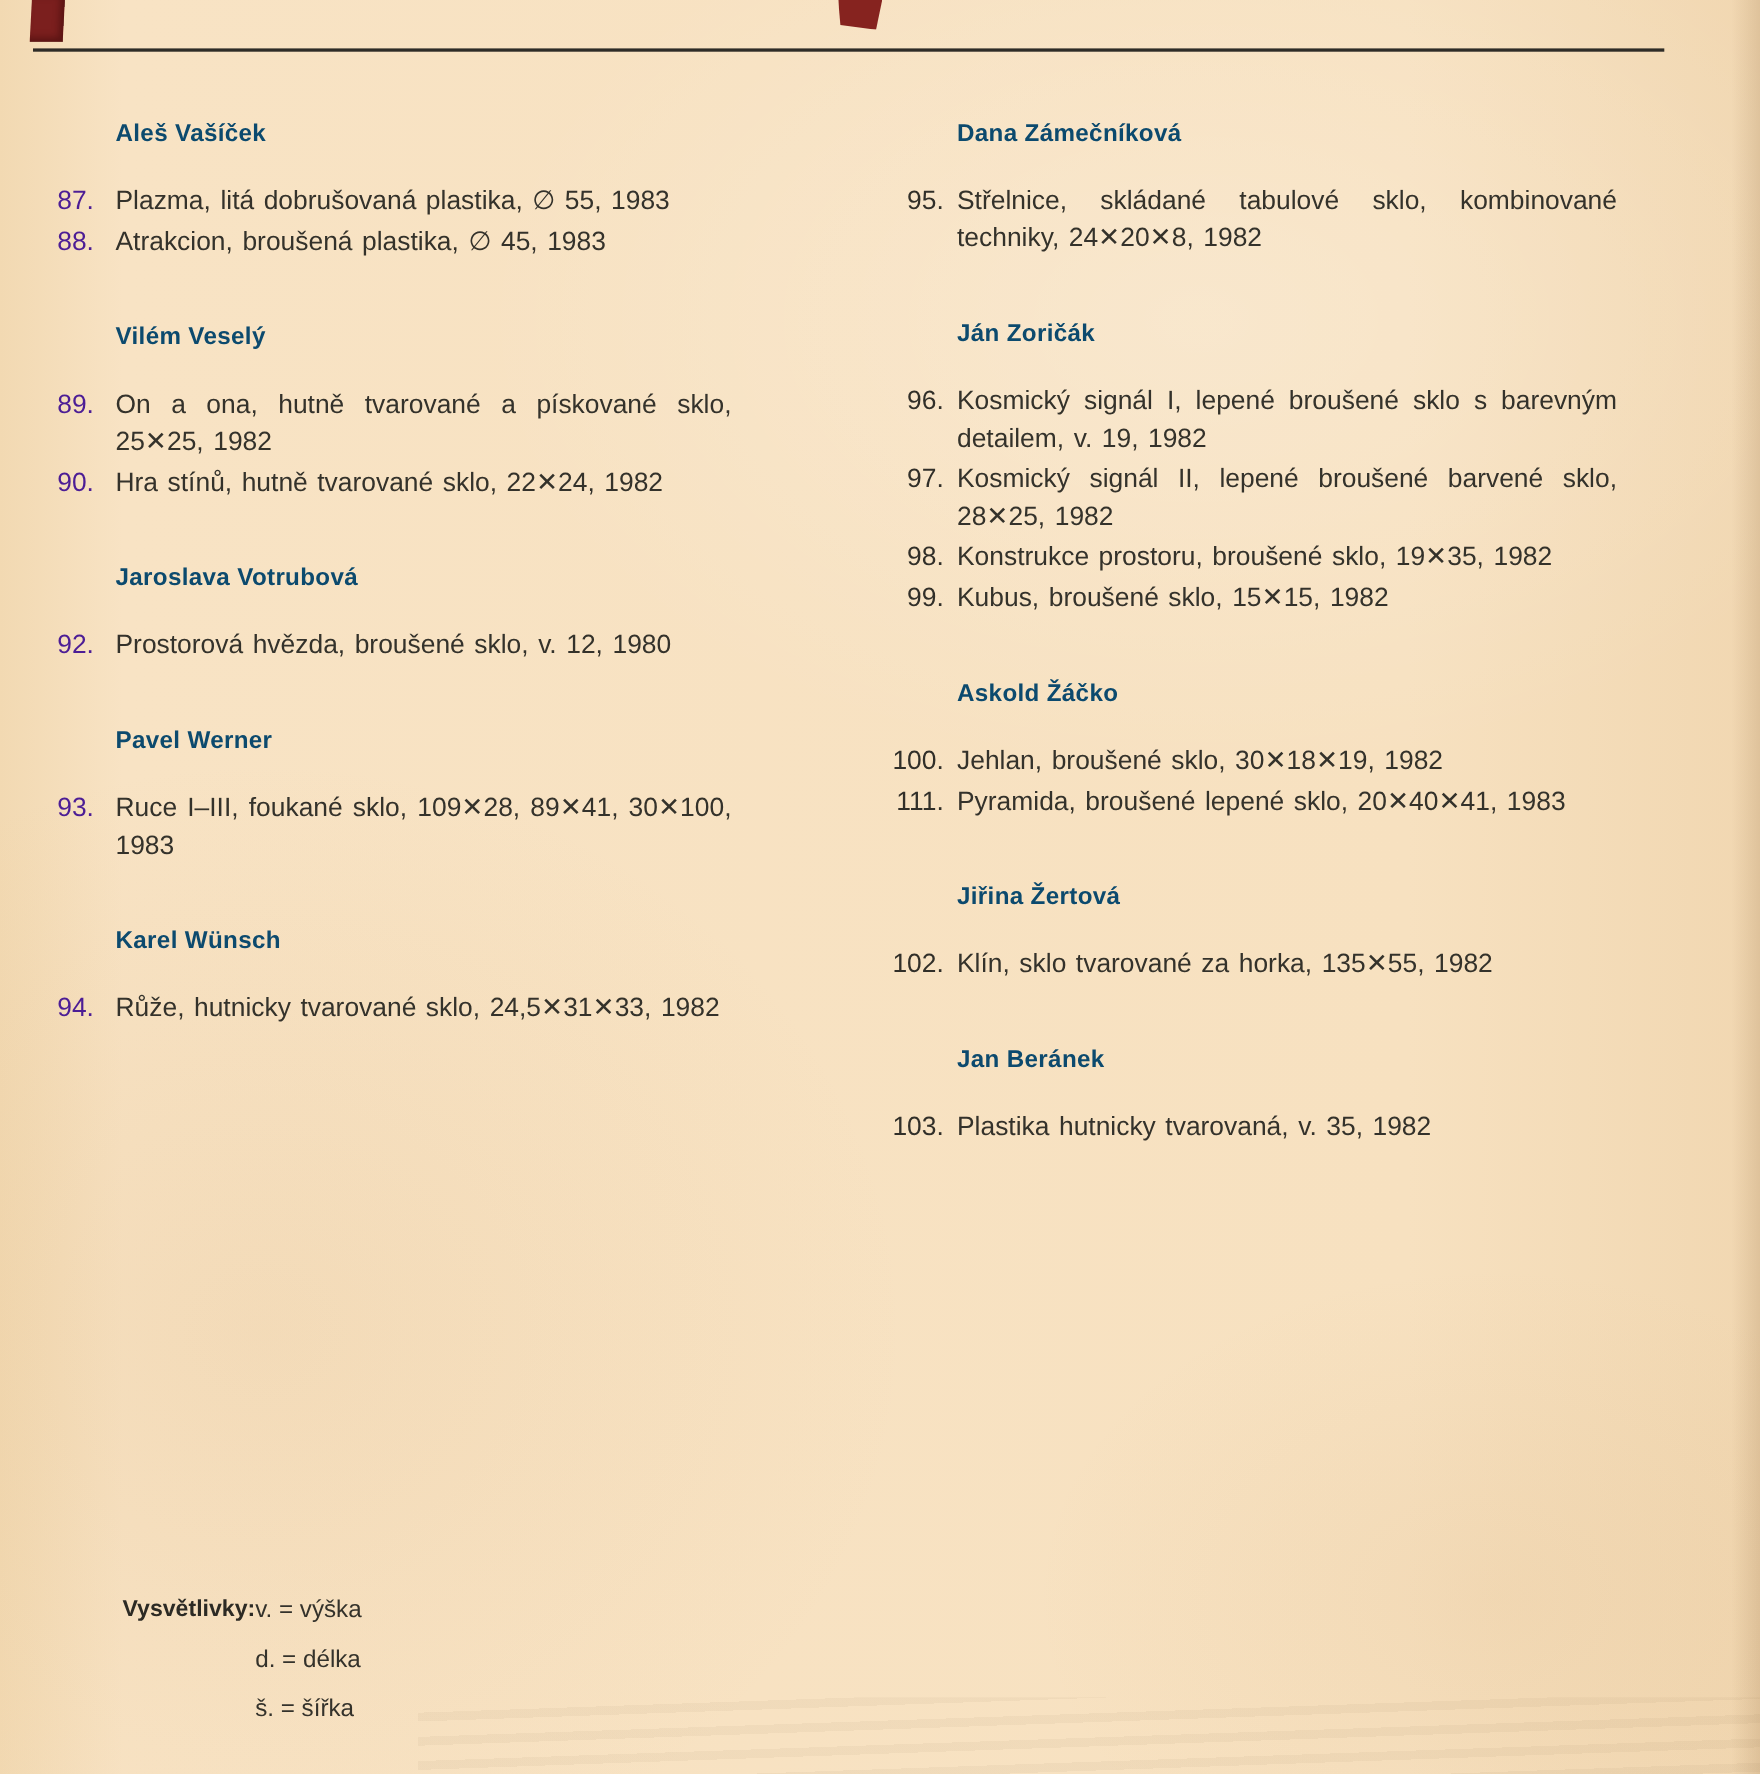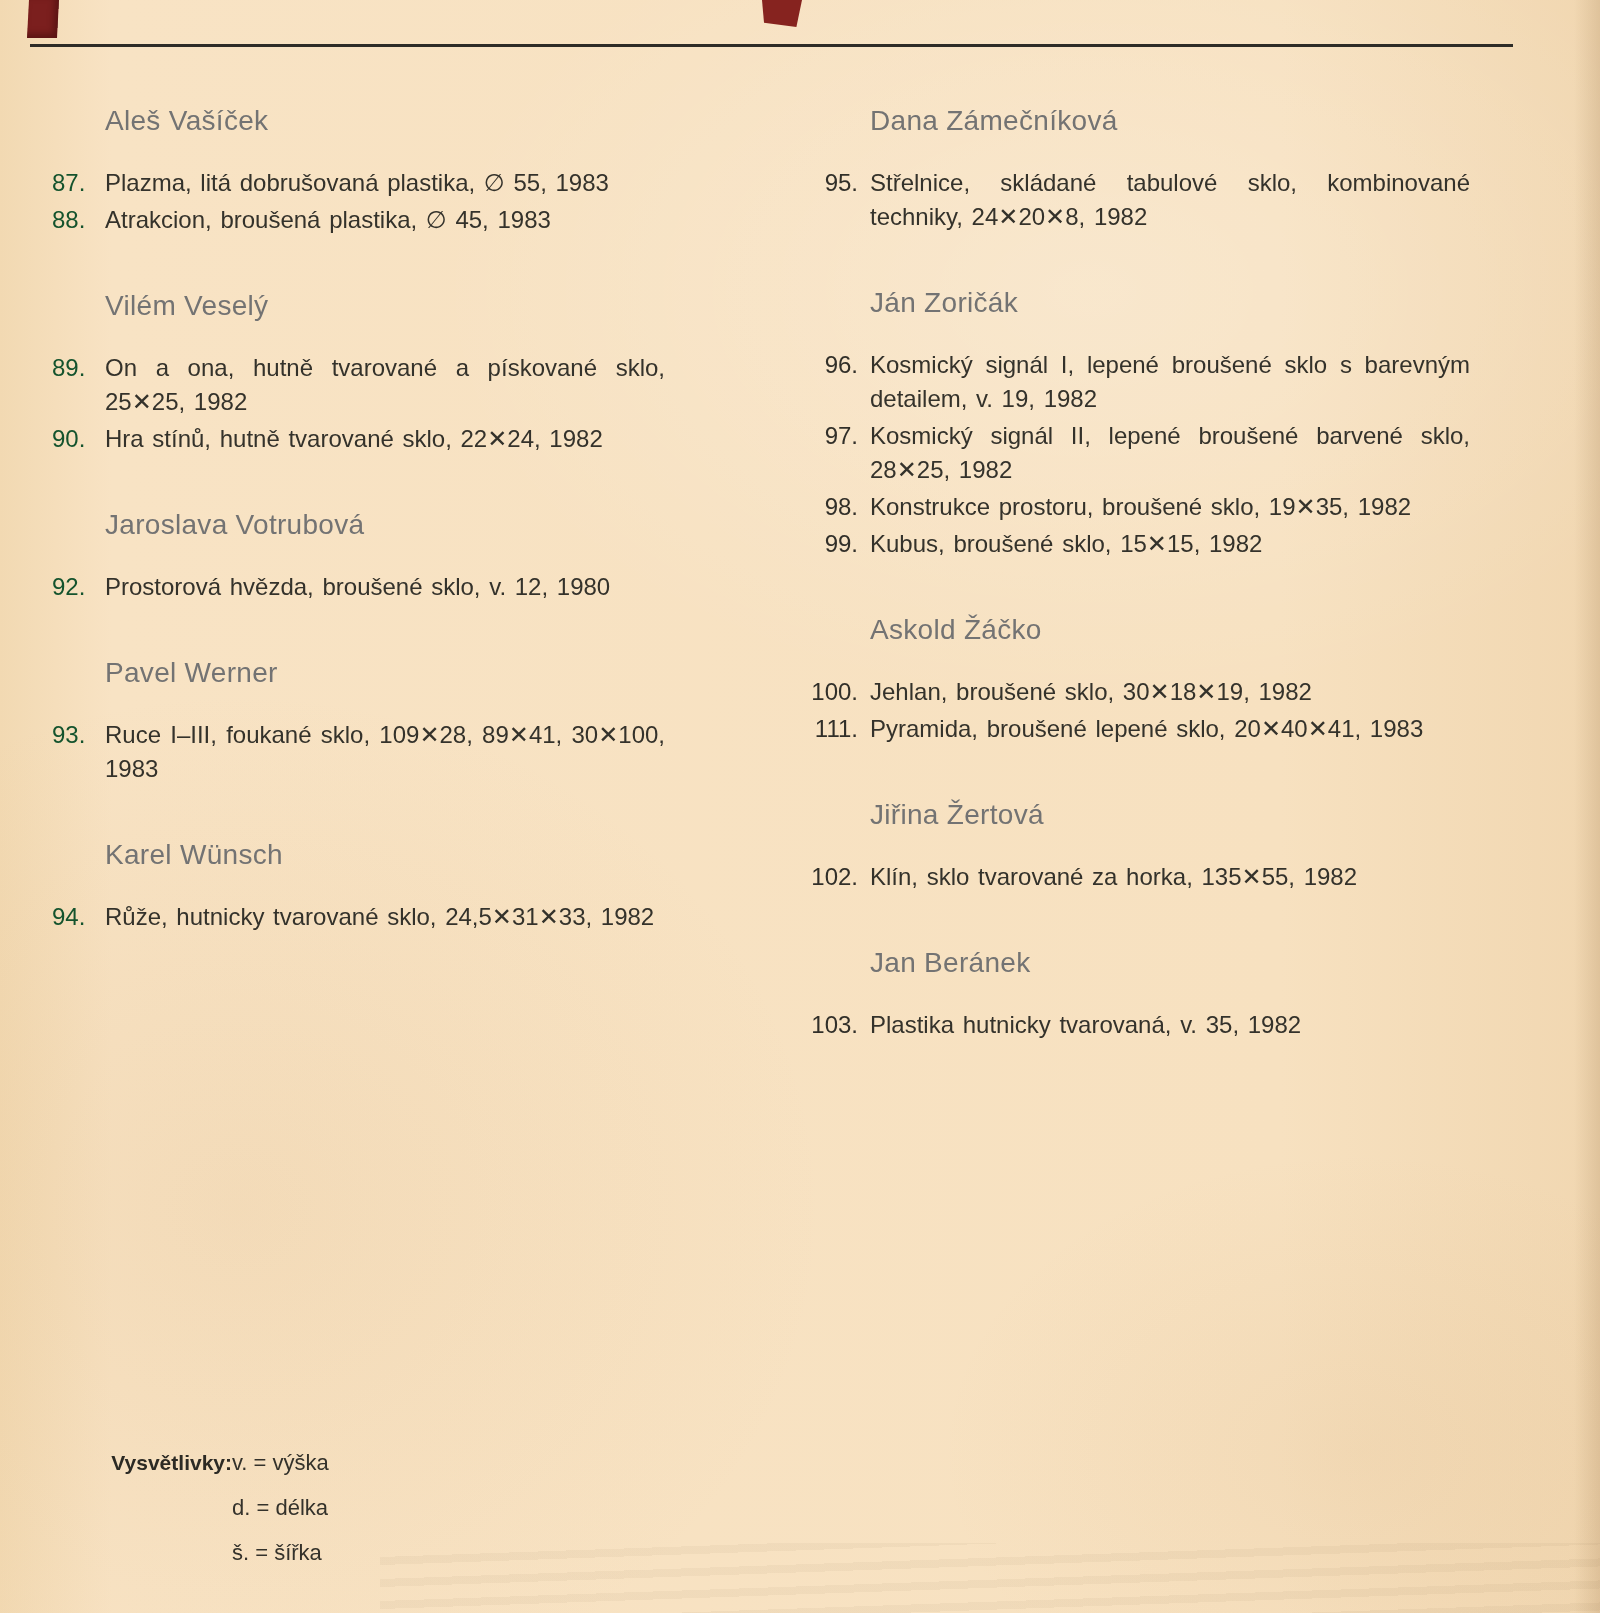--- a/index.html
+++ b/index.html
@@ -36,29 +36,29 @@
   .mark-center {
     left:762px; top:0; width:40px; height:27px;
     clip-path:polygon(0 0, 100% 0, 86% 100%, 5% 84%);
     background:#86231f;
   }
   .col { position:absolute; top:104px; }
   .col-left { left:52px; width:613px; }
   .col-right { left:806px; width:664px; }
   .artist-section { margin-bottom:52px; }
   .artist-name {
-    font-size:28px; font-weight:normal; color:#737373;
+    font-size:22px; font-weight:bold; color:#0c4a6e;
     line-height:34px; margin:0 0 28px 53px; letter-spacing:0.3px;
   }
   .col-right .artist-name { margin-left:64px; }
   .work-row { display:flex; margin-bottom:3px; }
   .work-num {
     flex:0 0 53px; font-size:24px; line-height:34px; color:#312f29;
   }
-  .col-left .work-num { color:#14532d; }
+  .col-left .work-num { color:#4c1d95; }
   .col-right .work-num {
     flex-basis:64px; text-align:right; padding-right:12px; color:#312f29;
   }
   .work-text {
     flex:1; font-size:24px; line-height:34px; text-align:justify;
     color:#34322b; word-spacing:2px;
   }
   .legend {
     position:absolute; left:55px; top:1448px; display:flex; align-items:flex-start;
   }

